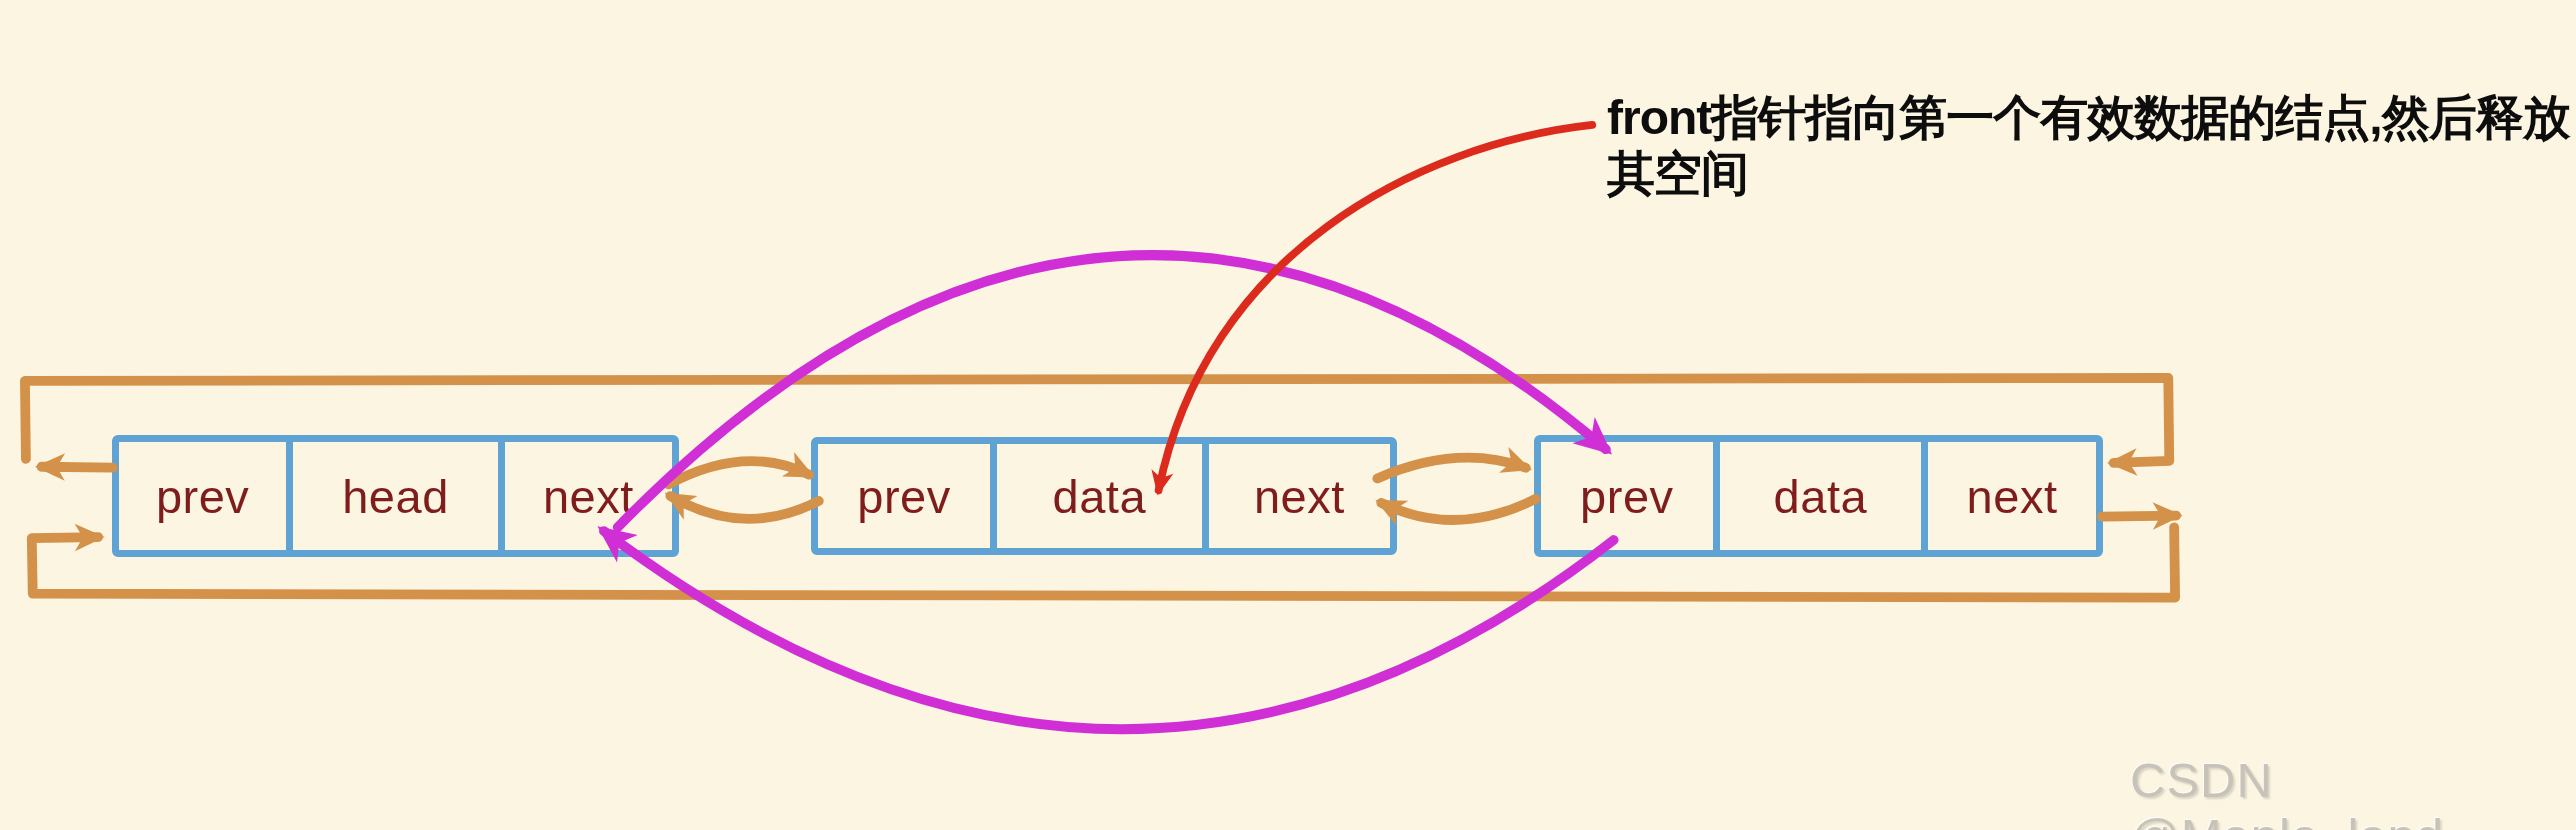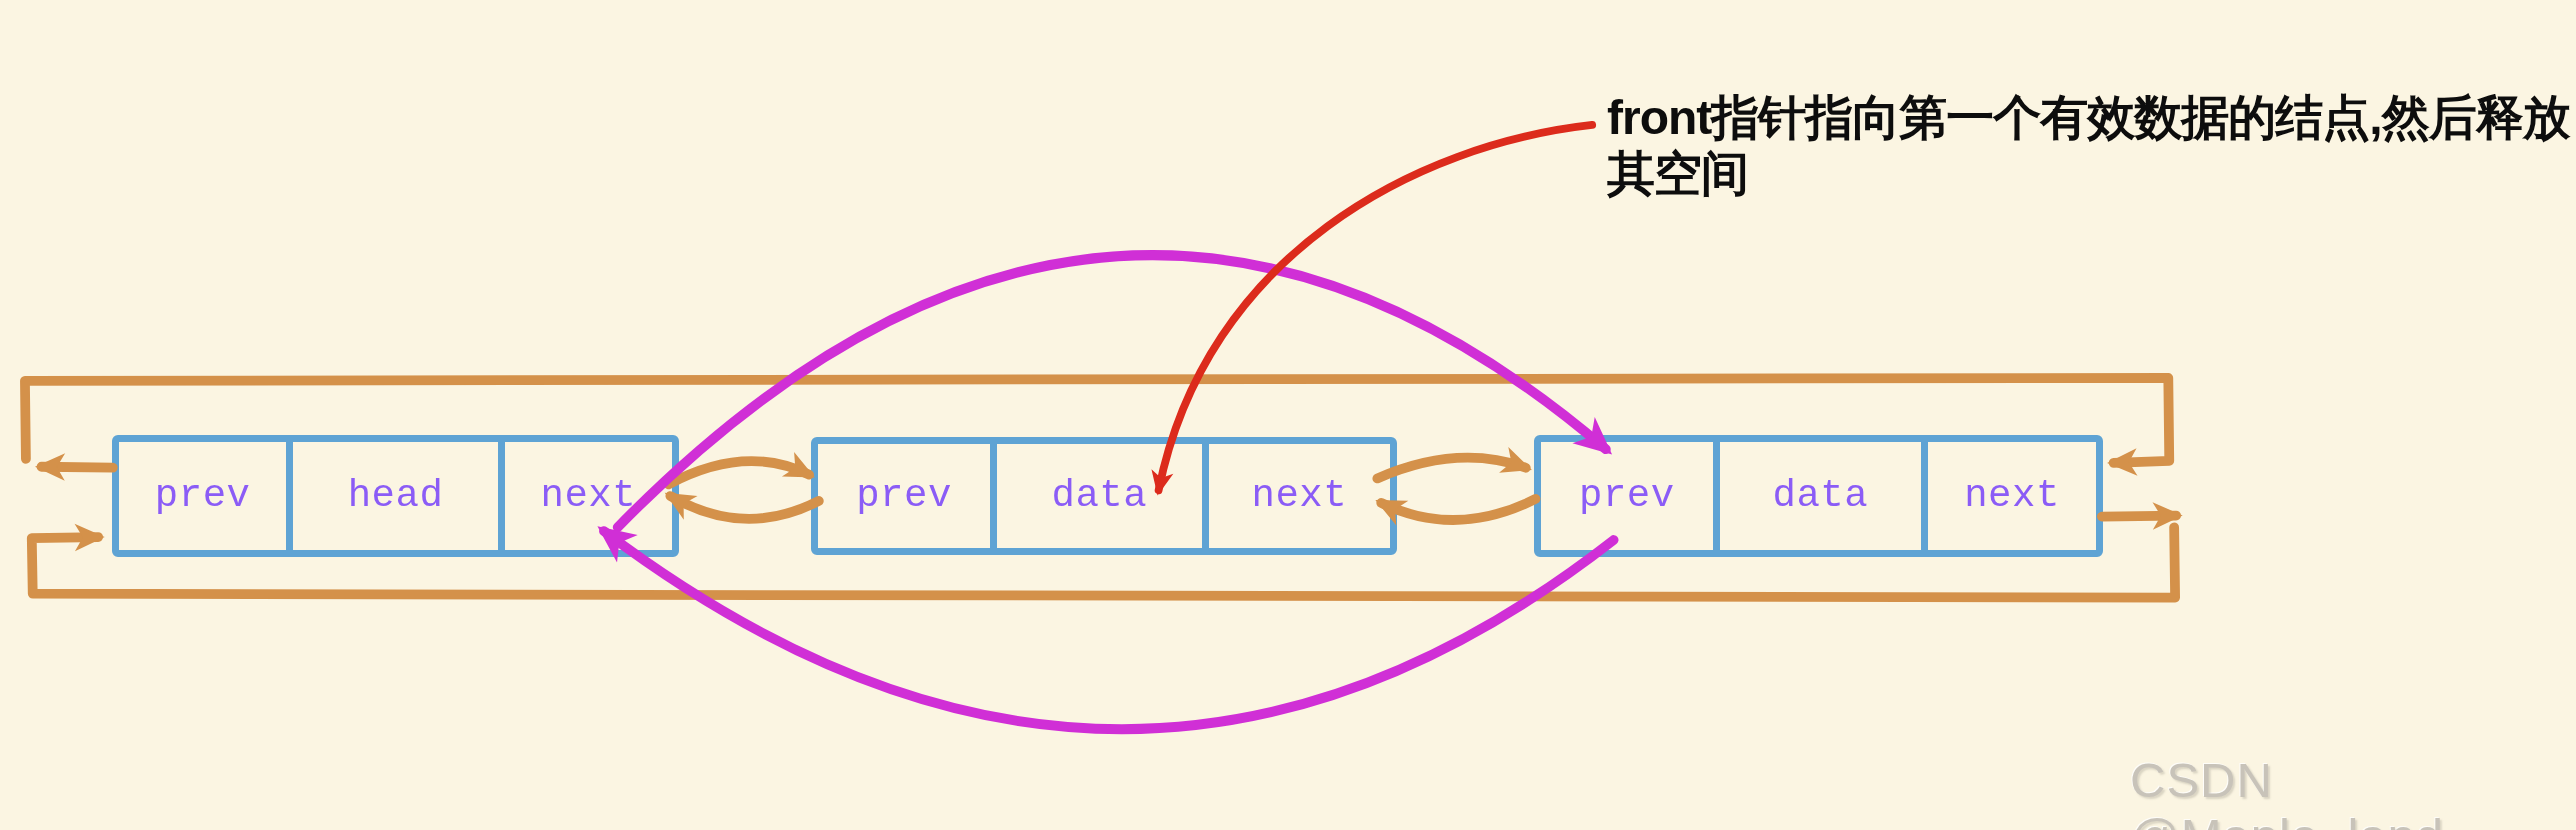--- a/index.html
+++ b/index.html
@@ -12,22 +12,22 @@
   .node{
     position:absolute;display:flex;box-sizing:border-box;z-index:2;
     border:7.8px solid #5EA3D4;border-radius:5.9px;background:transparent;
   }
   .cell{
     display:flex;align-items:center;justify-content:center;
     box-sizing:border-box;
   }
   .cell + .cell{border-left:7.8px solid #5EA3D4;}
   .cell span{
-    font-size:39px;color:#8b5cf6;letter-spacing:0.5px;
-    font-family:Liberation Mono, monospace;
+    font-size:47px;color:#7f1d1d;letter-spacing:0.5px;
+    font-family:Liberation Sans, sans-serif;
   }
   #node-head{left:112px;top:435px;width:567px;height:122px;}
   #node-data1{left:811px;top:437px;width:586px;height:118px;}
   #node-data2{left:1534px;top:435px;width:569px;height:122px;}
   .annotation{
     position:absolute;left:1607px;top:90px;width:987px;z-index:4;
     font-weight:700;color:#0d0d0d;font-size:48px;line-height:1.16;
     font-family:"Liberation Sans","DejaVu Sans",sans-serif;
     letter-spacing:-1px;
   }

